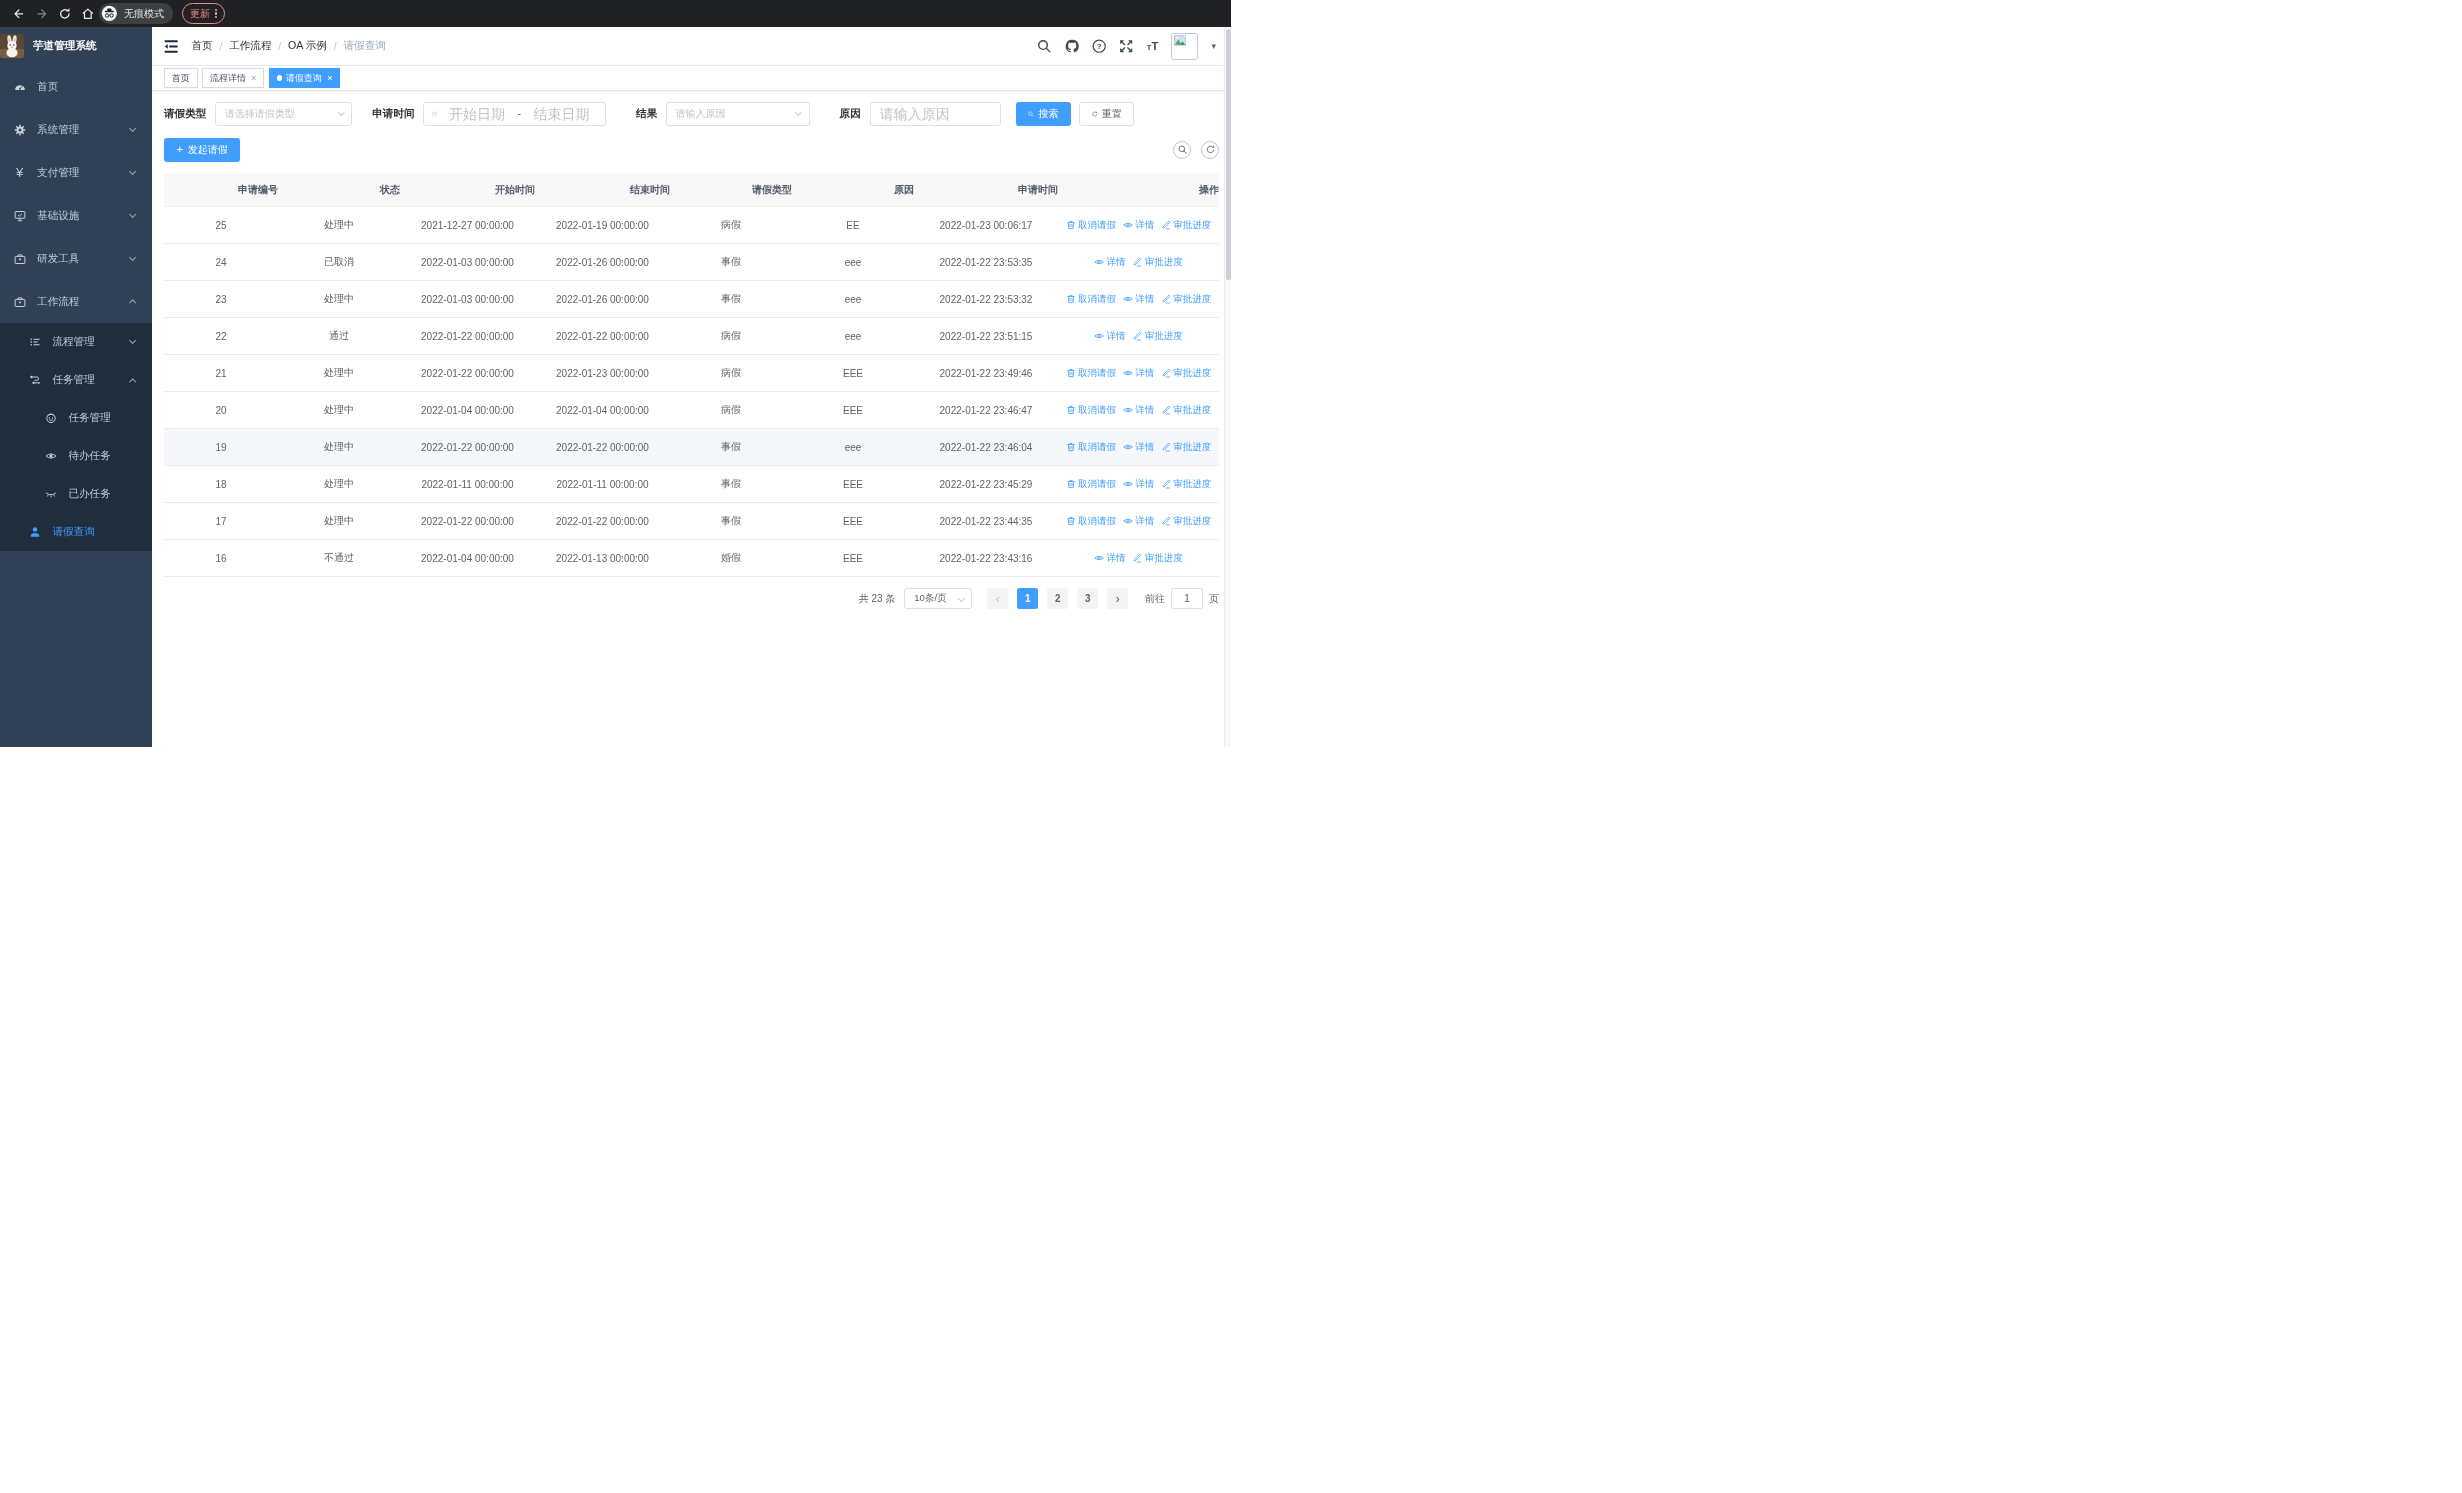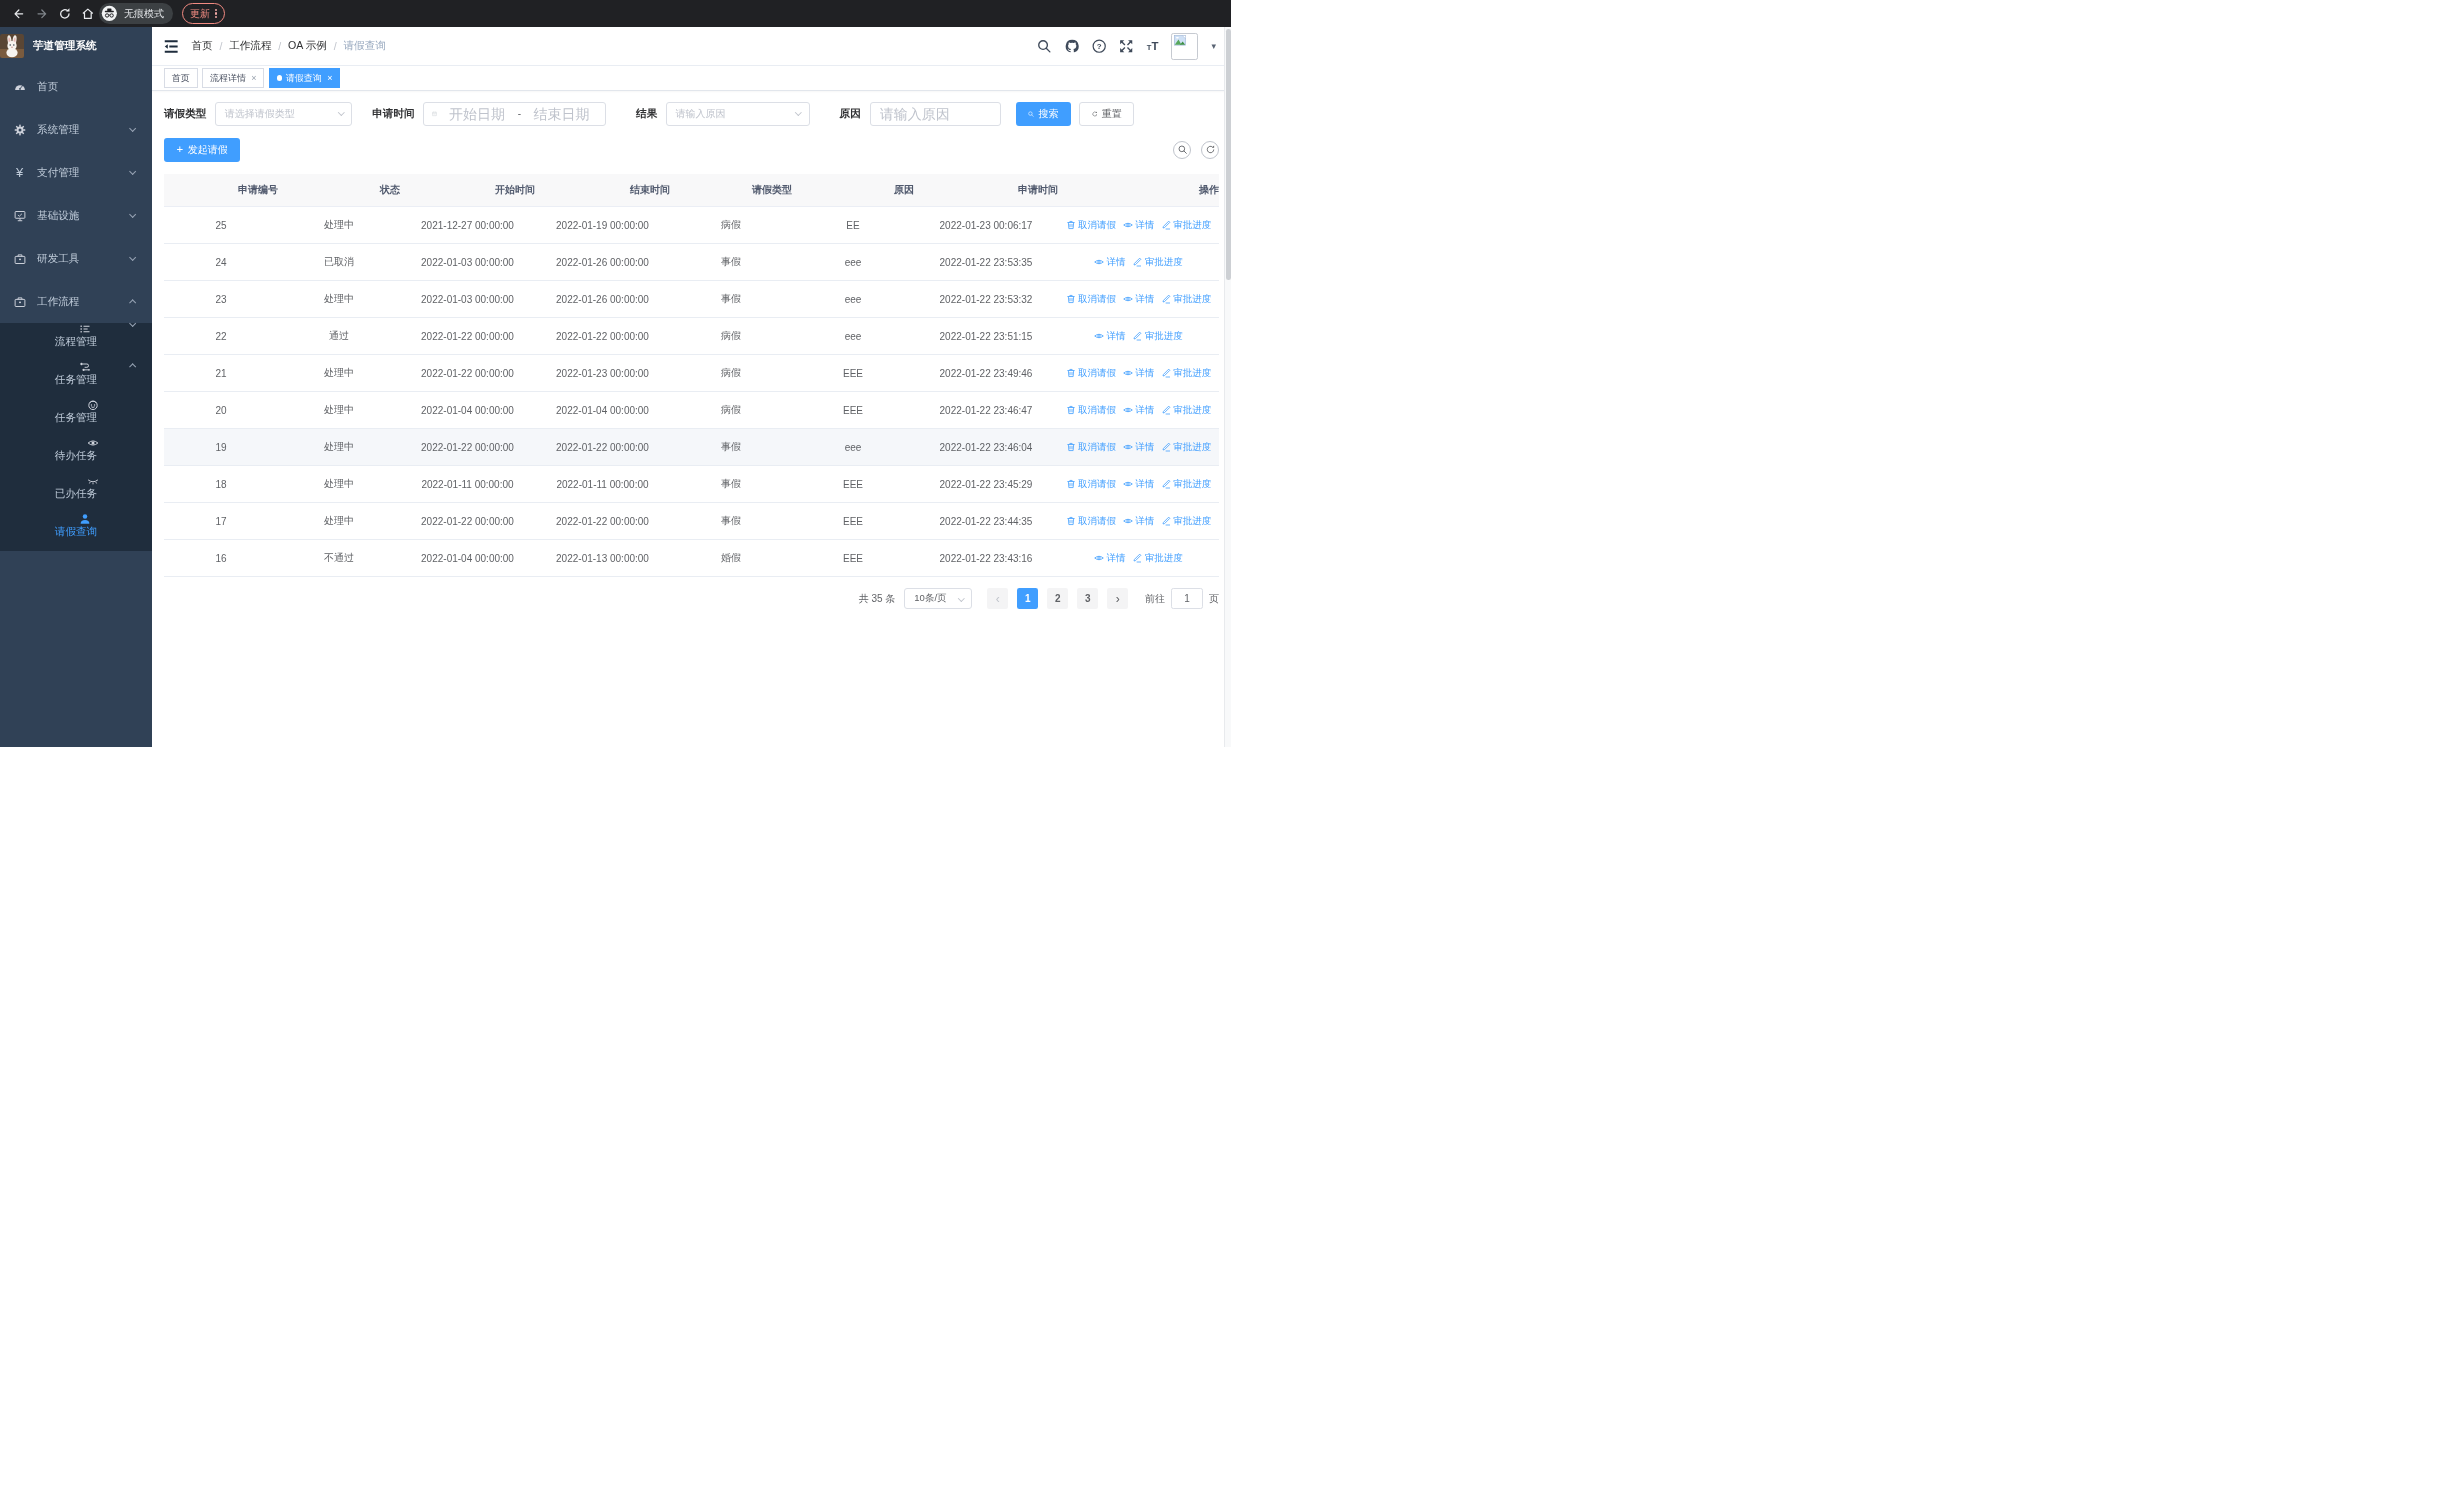--- a/index.html
+++ b/index.html
@@ -23,21 +23,21 @@
   .vdots i { width:2.3px; height:2.3px; border-radius:50%; background:#f2a9a4; }
 
   
   .app { display:flex; height:720px; }
   .sidebar { width:152px; background:#304156; color:#bfcbd9; flex:0 0 auto; position:relative; }
   .logo-row { height:38px; display:flex; align-items:center; gap:9px; }
   .logo-img { width:24px; height:24px; border-radius:2.3px; overflow:hidden; flex:0 0 auto; }
   .app-title { color:#fff; font-size:10.6px; font-weight:bold; }
   .menu-item { height:43px; display:flex; align-items:center; font-size:10.6px; cursor:pointer; position:relative; }
   .menu-item .mi { width:12px; height:12px; flex:0 0 auto; margin:0 11.4px 0 13.7px; }
-  .sub .menu-item { height:38px;flex-direction:column; }
+  .sub .menu-item { height:38px; }
   .submenu-bg { background:#1f2d3d; }
   .lv2 .mi { margin-left:29px; }
   .lv3 .mi { margin-left:45px; }
   .chev { position:absolute; right:16.7px; width:5.3px; height:5.3px;
     border-right:1.1px solid #97a3b4; border-bottom:1.1px solid #97a3b4; }
   .chev.down { transform:rotate(45deg); margin-top:-2.3px; }
   .chev.up   { transform:rotate(-135deg); margin-top:3px; }
   .active-item { color:#409eff; }
   .yen-glyph { font-size:13px; color:#bfcbd9; width:12px; text-align:center; margin:0 11.4px 0 13.7px; }
 
@@ -782,21 +782,21 @@
                       </svg>
                       <span>审批进度</span>
                     </a>
                   </div>
                 </td>
               </tr>
             </tbody>
         </table>
 
         <div class="pagination">
-          <span class="pg-total">共 35 条</span>
+          <span class="pg-total">共 23 条</span>
           <div class="sel pg-size">
             <span>10条/页</span>
               <span class="schev"></span>
           </div>
           <div class="pg-btn first disabled">
               <span class="pg-arrow">‹</span>
             </div>
           <div class="pg-btn active">1</div>
           <div class="pg-btn">2</div>
           <div class="pg-btn">3</div>

